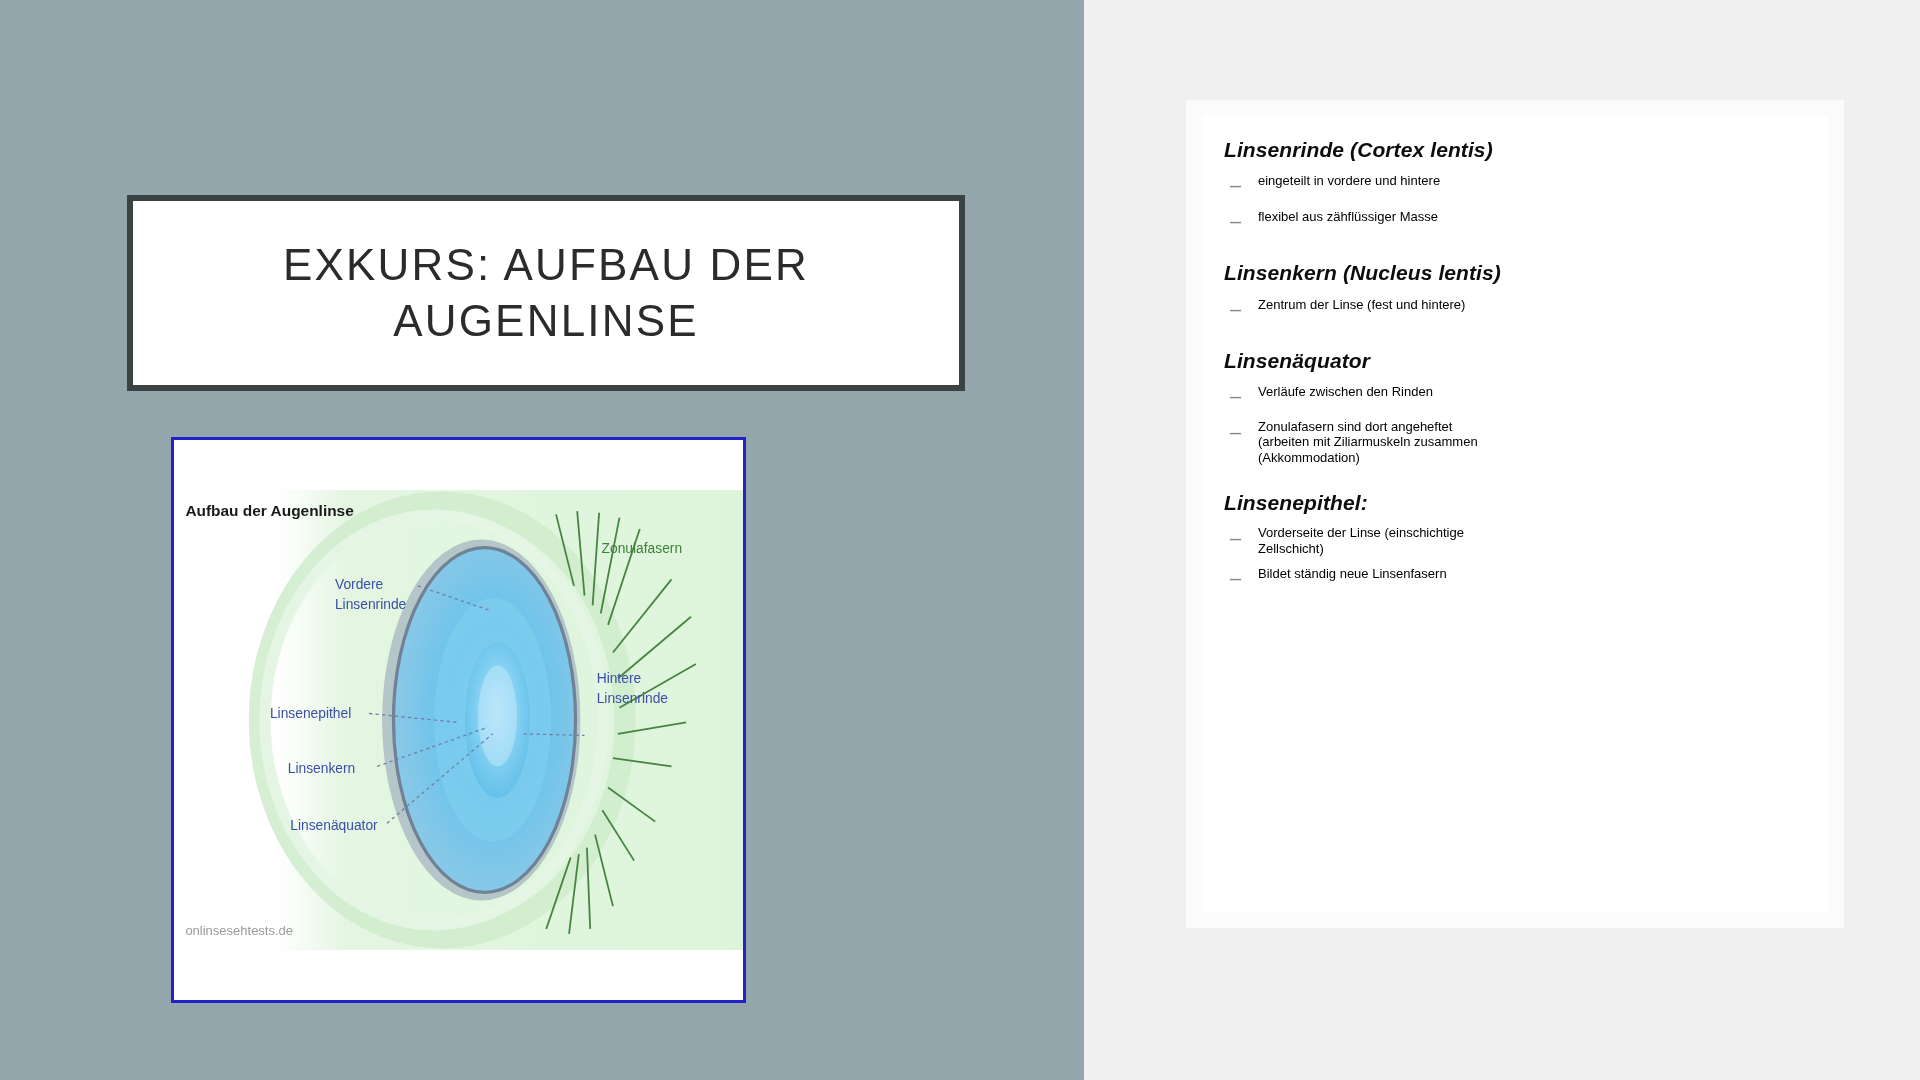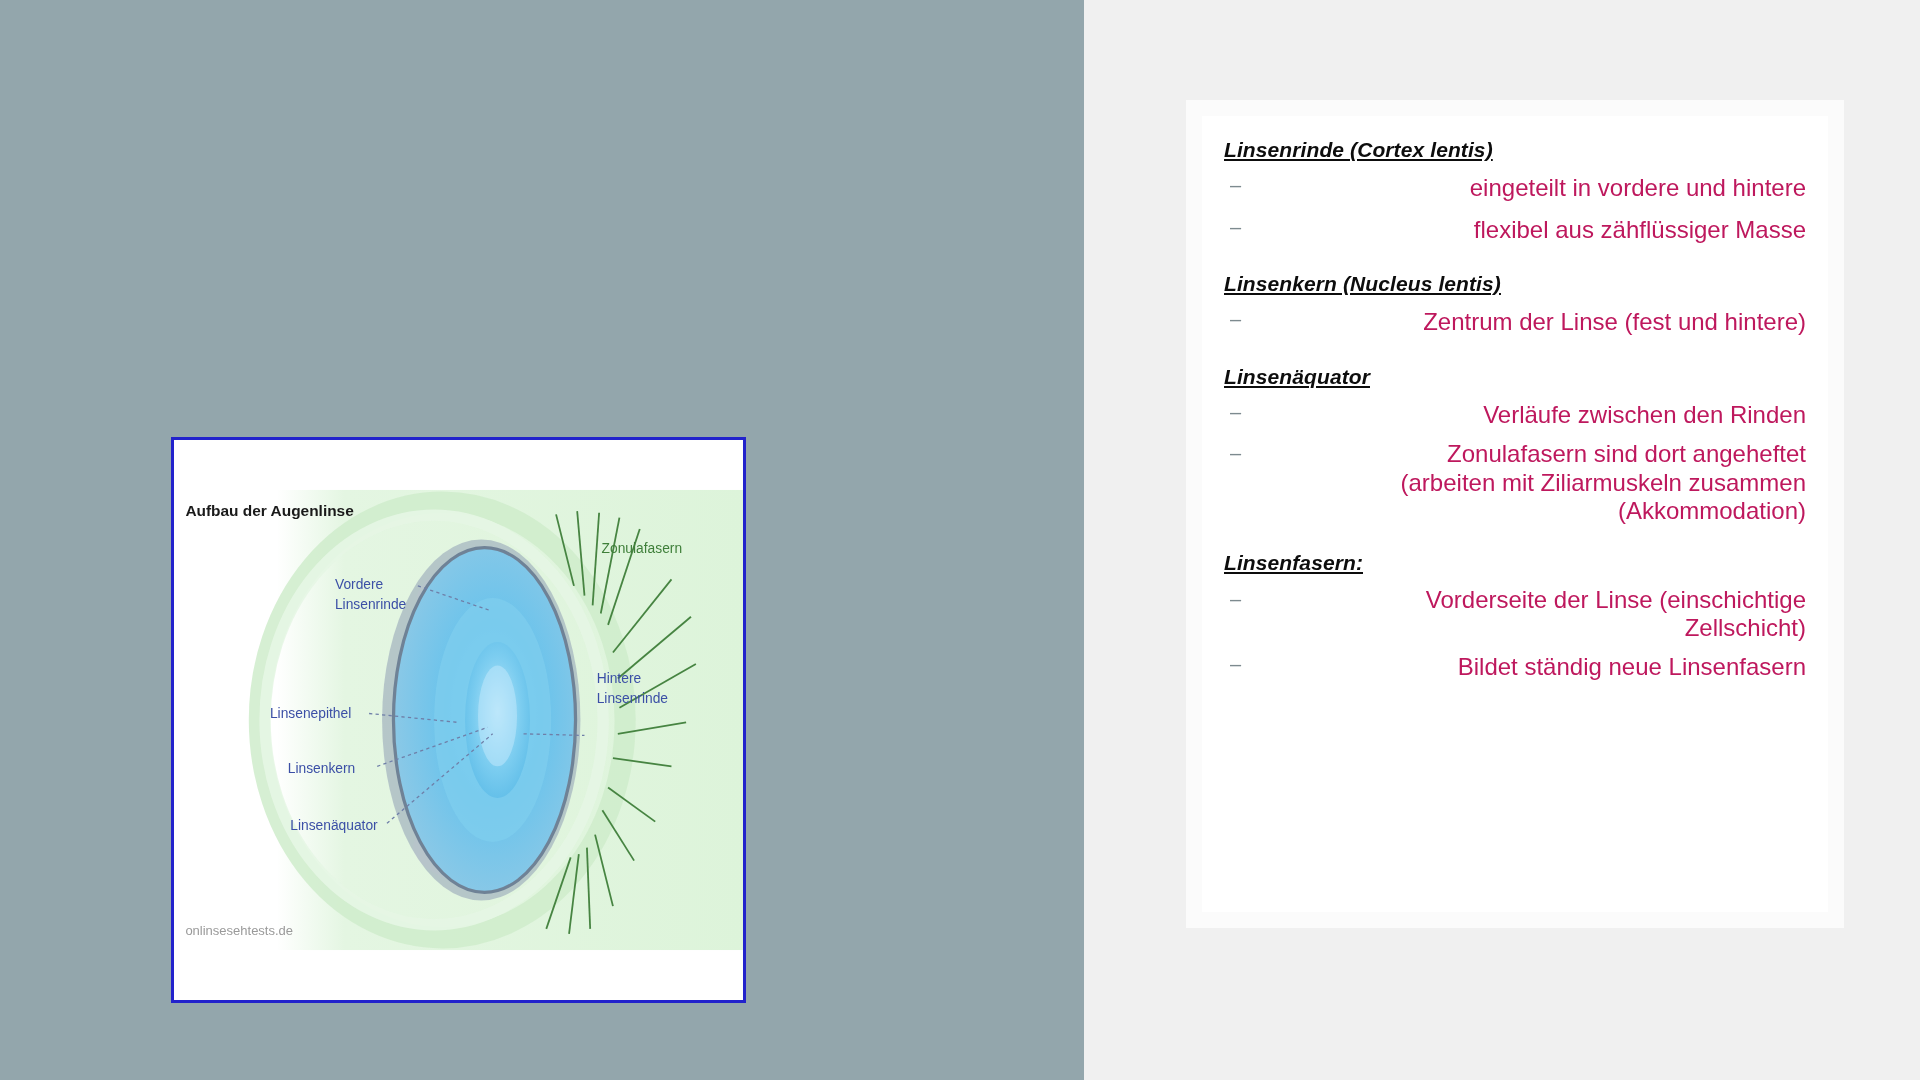--- a/index.html
+++ b/index.html
@@ -96,59 +96,60 @@
   }
 
   .heading {
     font-size: 21px;
     font-weight: bold;
     font-style: italic;
     color: #0d0d0d;
     margin: 0 0 4px 0;
     line-height: 1.3;
     letter-spacing: 0.1px;
-    text-decoration: underline;
   }
   .heading.spaced { margin-top: 24px; }
 
   .bullet-row {
     display: flex;
     align-items: flex-start;
     margin: 9px 0 9px 0;
   }
   .bullet-mark {
     flex: 0 0 auto;
     width: 34px;
     color: #7d8a8f;
     font-size: 20px;
     line-height: 1.35;
     padding-left: 6px;
     box-sizing: border-box;
   }
   .bullet-mark.small { color: #8d989c; font-size: 17px; }
   .bullet-text {
     flex: 1 1 auto;
-    font-size: 24px;
-    color: #be185d;
+    font-size: 13px;
+    color: #000000;
     line-height: 1.35;
     white-space: pre-line;
-    text-align: right;
   }
   .bullet-text.tight { line-height: 1.18; }
 
   
   .lbl { font-family: "Liberation Sans", sans-serif; }
 </style>
 </head>
 <body>
 
 <div class="slide">
 
   <div class="left-panel">
 
+    <div class="title-box">
+      <div class="title-text">EXKURS: AUFBAU DER AUGENLINSE</div>
+    </div>
 
     <div class="figure">
       <svg viewBox="0 0 700 566" xmlns="http://www.w3.org/2000/svg">
         <defs>
           <radialGradient id="lensGrad" cx="55%" cy="48%" r="58%">
             <stop offset="0%" stop-color="#79d2f5"></stop>
             <stop offset="45%" stop-color="#69c3ec"></stop>
             <stop offset="100%" stop-color="#8ec9e6"></stop>
           </radialGradient>
           <radialGradient id="coreGrad" cx="50%" cy="45%" r="60%">
@@ -259,21 +260,21 @@
           <div class="bullet-row">
             <div class="bullet-mark">–</div>
             <div class="bullet-text tight">Zonulafasern sind dort angeheftet
 (arbeiten mit Ziliarmuskeln zusammen
 (Akkommodation)</div>
           </div>
         </div>
 
 
         <div>
-          <div class="heading spaced">Linsenfasern:</div>
+          <div class="heading spaced">Linsenepithel:</div>
           <div class="bullet-row">
             <div class="bullet-mark">–</div>
             <div class="bullet-text tight">Vorderseite der Linse (einschichtige
 Zellschicht)</div>
           </div>
           <div class="bullet-row">
             <div class="bullet-mark">–</div>
             <div class="bullet-text">Bildet ständig neue Linsenfasern</div>
           </div>
         </div>

